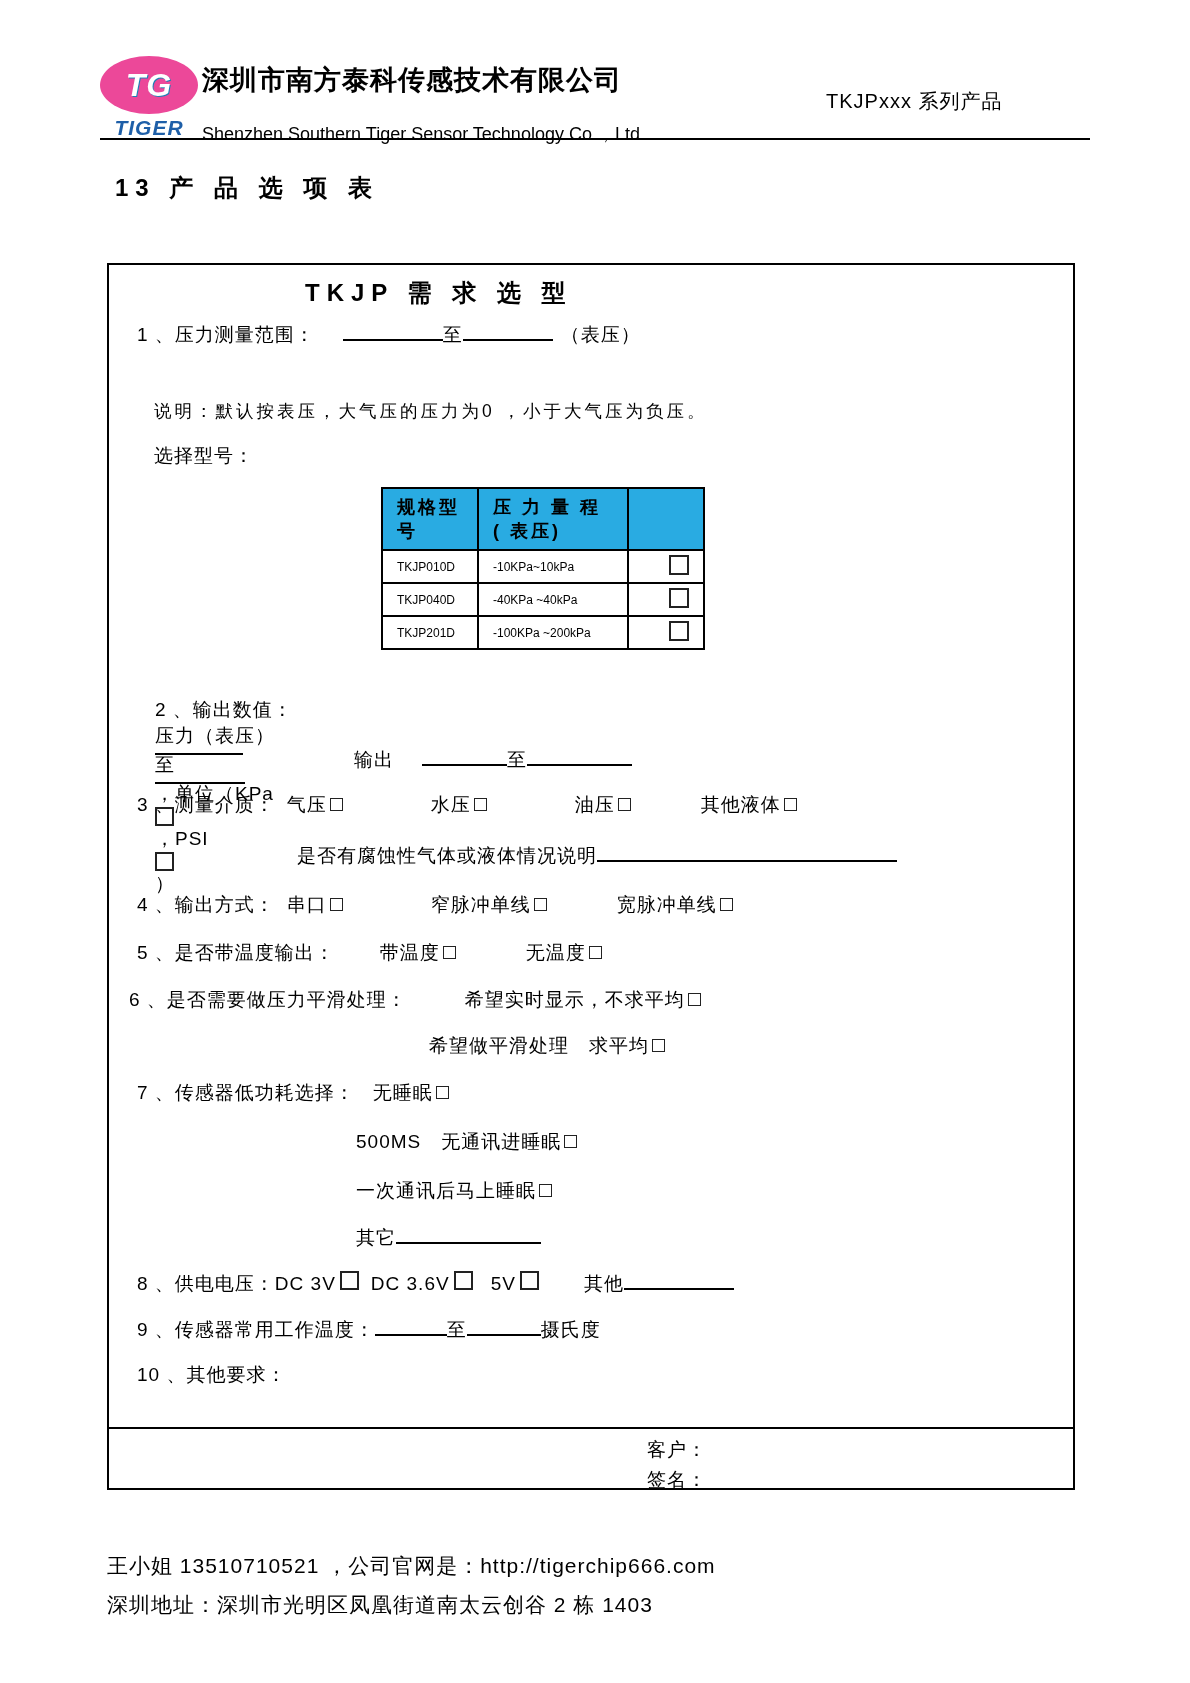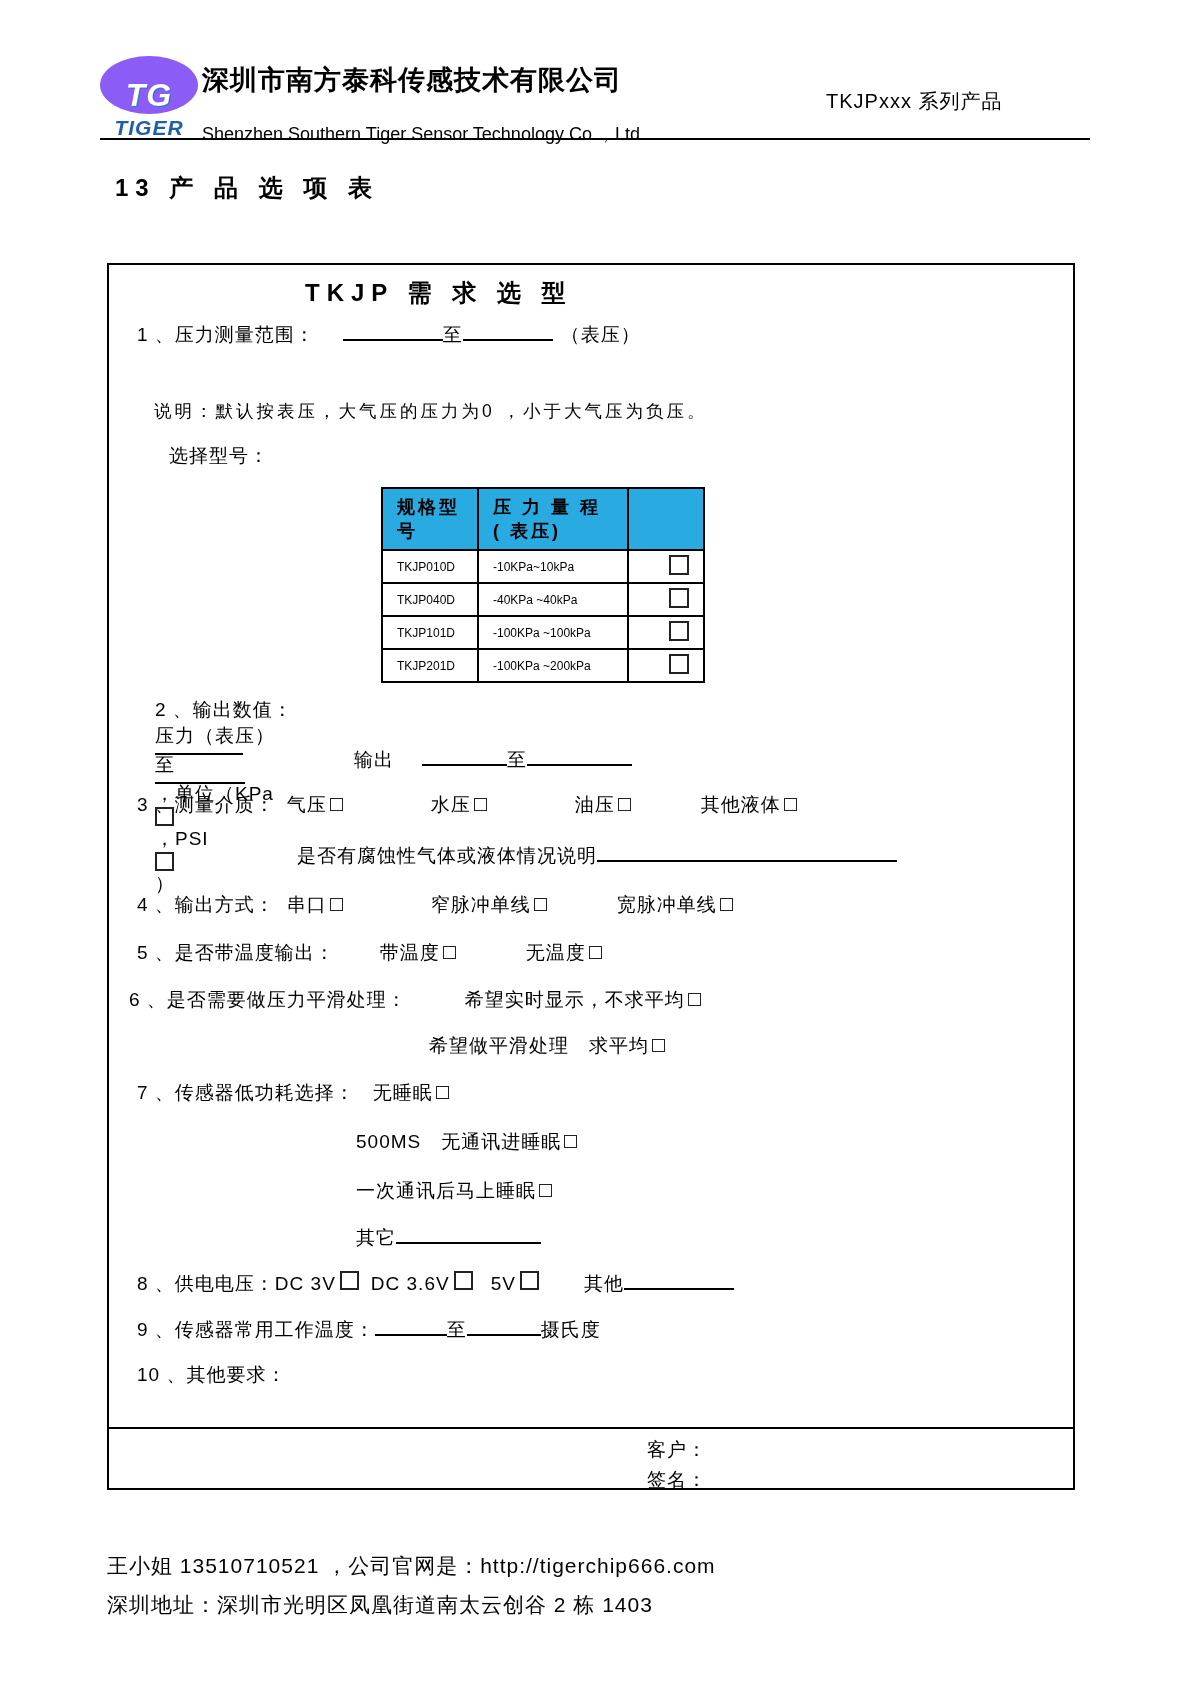--- a/index.html
+++ b/index.html
@@ -8,22 +8,22 @@
     width:1190px;height:1683px;
     background:#ffffff;
     font-family:"Liberation Sans","DejaVu Sans",sans-serif;
     color:#000;
     overflow:hidden;
   }
   
   .logo-wrap{position:absolute;left:100px;top:56px;width:100px;}
   .logo-ellipse{
     width:98px;height:58px;border-radius:50%;
-    background:#8b5cf6;
-    display:flex;align-items:flex-end;justify-content:center;
+    background:#ec4899;
+    display:flex;align-items:center;justify-content:center;
   }
   .logo-tg{
     color:#ffffff;font-weight:bold;font-style:italic;
     font-size:32px;letter-spacing:1px;
     text-shadow:1px 1px 0 #1d7fb6;
   }
   .logo-tiger{
     margin-top:2px;text-align:center;width:98px;
     color:#1e5fa8;font-weight:bold;font-style:italic;
     font-size:21px;letter-spacing:1px;
@@ -140,21 +140,21 @@
       <span class="blank g28" style="width:100px;"></span>
       <span>至</span>
       <span class="blank" style="width:90px;"></span>
       <span class="g8">（表压）</span>
     </div>
 
     <div class="line note" style="left:45px;top:134px;">
       <span>说明：默认按表压，大气压的压力为0 ，小于大气压为负压。</span>
     </div>
 
-    <div class="line" style="left:60px;top:178px;">
+    <div class="line" style="left:45px;top:178px;">
       <span>选择型号：</span>
     </div>
 
     <table class="model-table">
       <colgroup>
           <col class="col-model">
           <col class="col-range">
           <col class="col-check">
         </colgroup>
       <tbody>
@@ -167,25 +167,20 @@
         <td>TKJP010D</td>
         <td>-10KPa~10kPa</td>
         <td><span class="cb-table"></span></td>
       </tr>
       <tr>
         <td>TKJP040D</td>
         <td>-40KPa ~40kPa</td>
         <td><span class="cb-table"></span></td>
       </tr>
       <tr>
-        <td>TKJP101D</td>
-        <td>-100KPa ~100kPa</td>
-        <td><span class="cb-table"></span></td>
-      </tr>
-      <tr>
         <td>TKJP201D</td>
         <td>-100KPa ~200kPa</td>
         <td><span class="cb-table"></span></td>
       </tr>
     </tbody>
       </table>
 
     <div class="line" style="left:28px;top:432px;flex-direction:column;">
       <span>2 、输出数值：</span>
       <span class="g18">压力（表压）</span>

